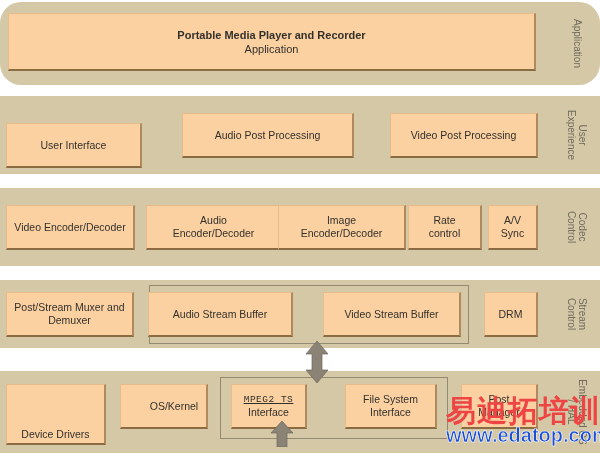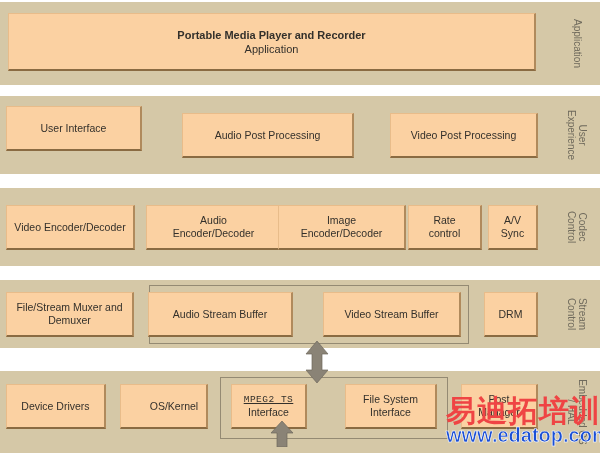--- a/index.html
+++ b/index.html
@@ -127,39 +127,39 @@
     letter-spacing: 0px;
     white-space: nowrap;
     -webkit-text-stroke: 0.6px #ffffff;
   }
 </style>
 </head>
 <body>
 
 <div id="diagram">
 
-  <div class="band" style="top:2px; height:83px;">
+  <div class="band" style="top:2px; height:83px;border-radius:21px;">
     <div class="band-inner">
       <div class="box title-box" style="left:8px; top:11px; width:528px; height:58px;">
         <span class="lines">
           <span class="t1">Portable Media Player and Recorder</span>
           <span class="t2">Application</span>
         </span>
       </div>
     </div>
     <div class="layer-caption">
       <div class="layer-caption-text">
         <span>Application</span>
       </div>
     </div>
   </div>
 
   <div class="band" style="top:96px; height:78px;">
     <div class="band-inner">
-      <div class="box" style="left:6px; top:10px; width:136px; height:45px;">
+      <div class="box" style="left:6px; top:27px; width:136px; height:45px;">
         <span class="lines">
           <span>User Interface</span>
         </span>
       </div>
       <div class="box" style="left:182px; top:17px; width:172px; height:45px;">
         <span class="lines">
           <span>Audio Post Processing</span>
         </span>
       </div>
       <div class="box" style="left:390px; top:17px; width:148px; height:45px;">
@@ -213,21 +213,21 @@
         <span>Codec</span>
         <span>Control</span>
       </div>
     </div>
   </div>
 
   <div class="band" style="top:280px; height:68px;">
     <div class="band-inner">
       <div class="box" style="left:6px; top:12px; width:128px; height:45px;">
         <span class="lines">
-          <span>File/Stream Muxer and</span>
+          <span>Post/Stream Muxer and</span>
           <span>Demuxer</span>
         </span>
       </div>
 
       <div class="group-box" style="left:149px; top:5px; width:320px; height:59px;"></div>
 
       <div class="box" style="left:148px; top:12px; width:145px; height:45px;">
         <span class="lines">
           <span>Audio Stream Buffer</span>
         </span>
@@ -246,21 +246,21 @@
     <div class="layer-caption">
       <div class="layer-caption-text">
         <span>Stream</span>
         <span>Control</span>
       </div>
     </div>
   </div>
 
   <div class="band" style="top:371px; height:82px;">
     <div class="band-inner">
-      <div class="box" style="left:6px; top:13px; width:100px; height:45px;">
+      <div class="box" style="left:6px; top:13px; width:100px; height:61px;align-items:flex-end;">
         <span class="lines">
           <span>Device Drivers</span>
         </span>
       </div>
       <div class="box" style="left:120px; top:13px; width:88px; height:45px;padding-left:24px;">
         <span class="lines">
           <span>OS/Kernel</span>
         </span>
       </div>
 

